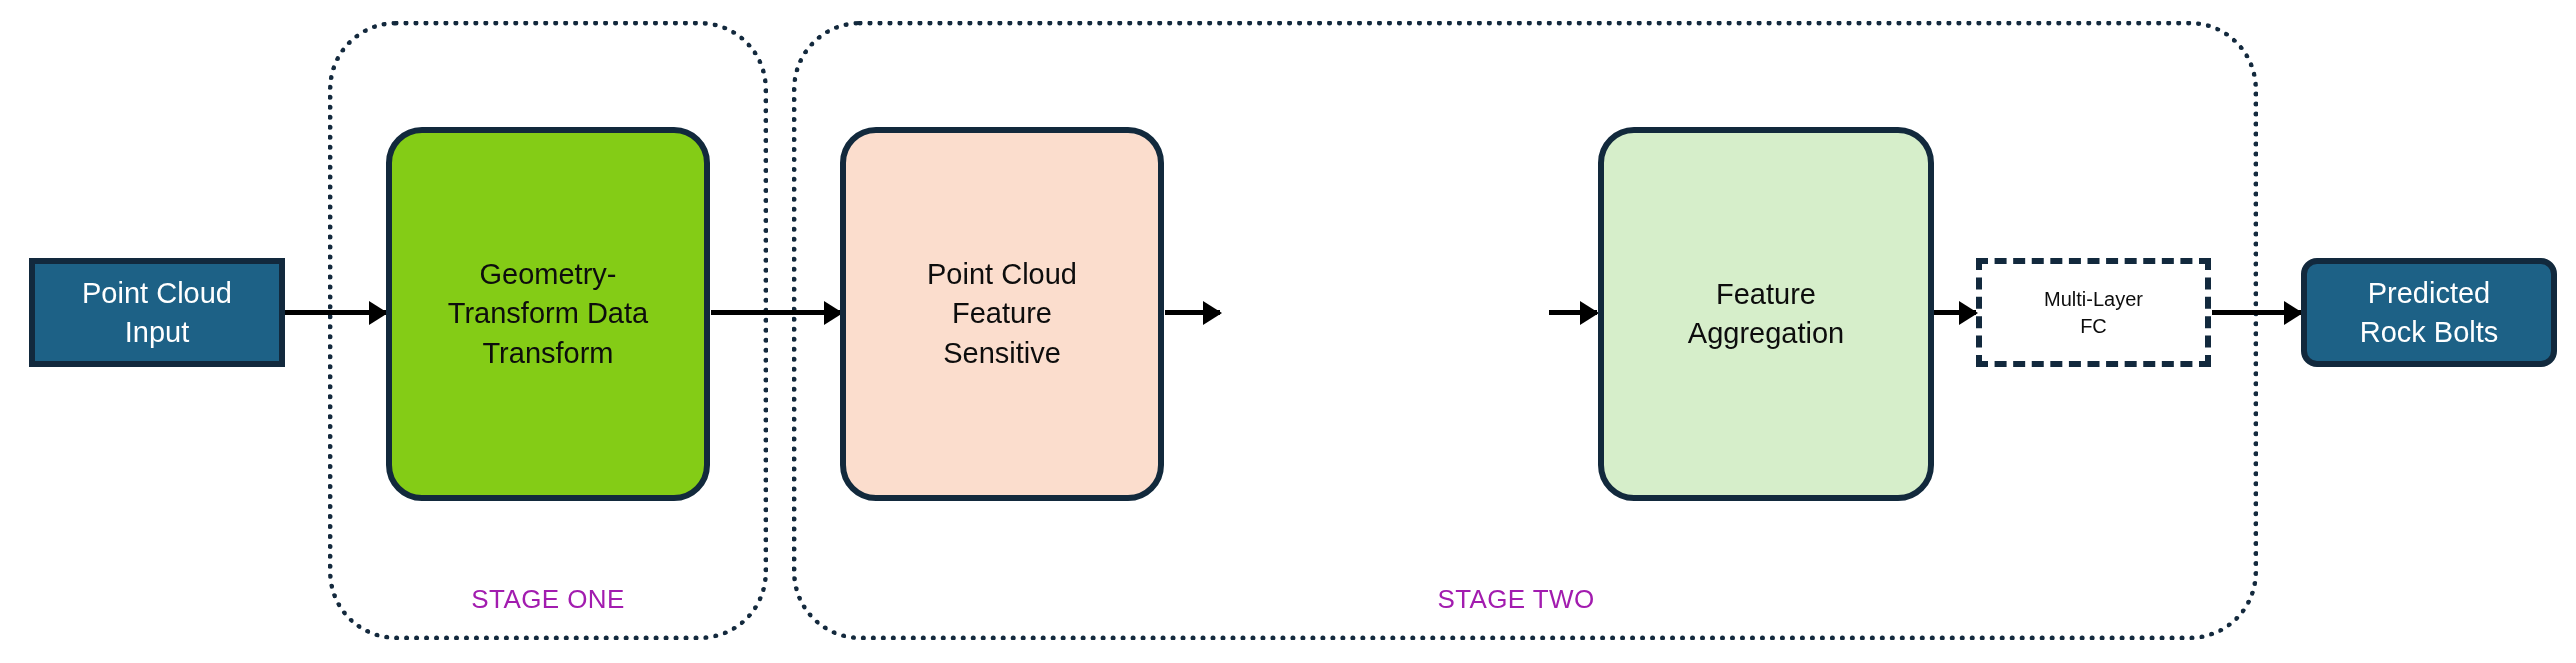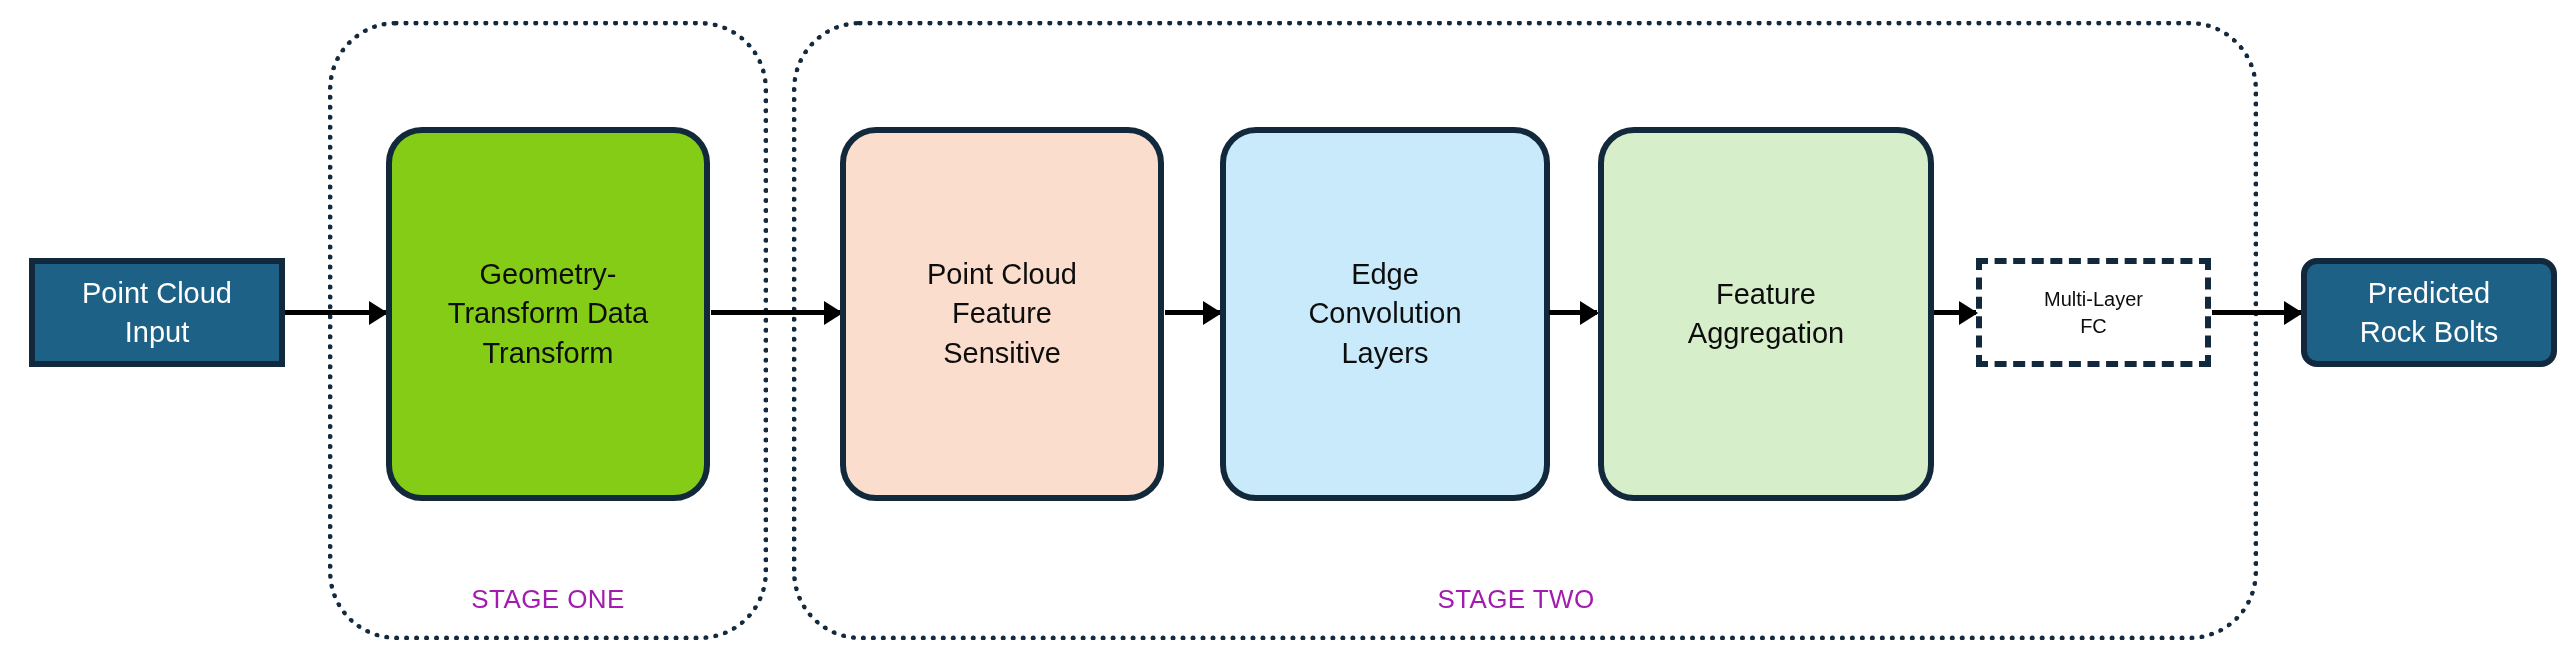--- a/index.html
+++ b/index.html
@@ -152,27 +152,20 @@
   <div id="box-transform" class="proc-box" style="background: rgb(251, 221, 205);">
     <span>
       <span>Point Cloud</span><br>
       <span>Feature</span><br>
       <span>Sensitive</span>
     </span>
   </div>
 
   <div id="arrow-3" class="arrow"></div>
 
-  <div id="box-edgeconv" class="proc-box" style="background: rgb(201, 234, 251);">
-    <span>
-      <span>Edge</span><br>
-      <span>Convolution</span><br>
-      <span>Layers</span>
-    </span>
-  </div>
 
   <div id="arrow-4" class="arrow"></div>
 
   <div id="box-aggregation" class="proc-box" style="background: rgb(214, 238, 202);">
     <span>
       <span>Feature</span><br>
       <span>Aggregation</span>
     </span>
   </div>
 

